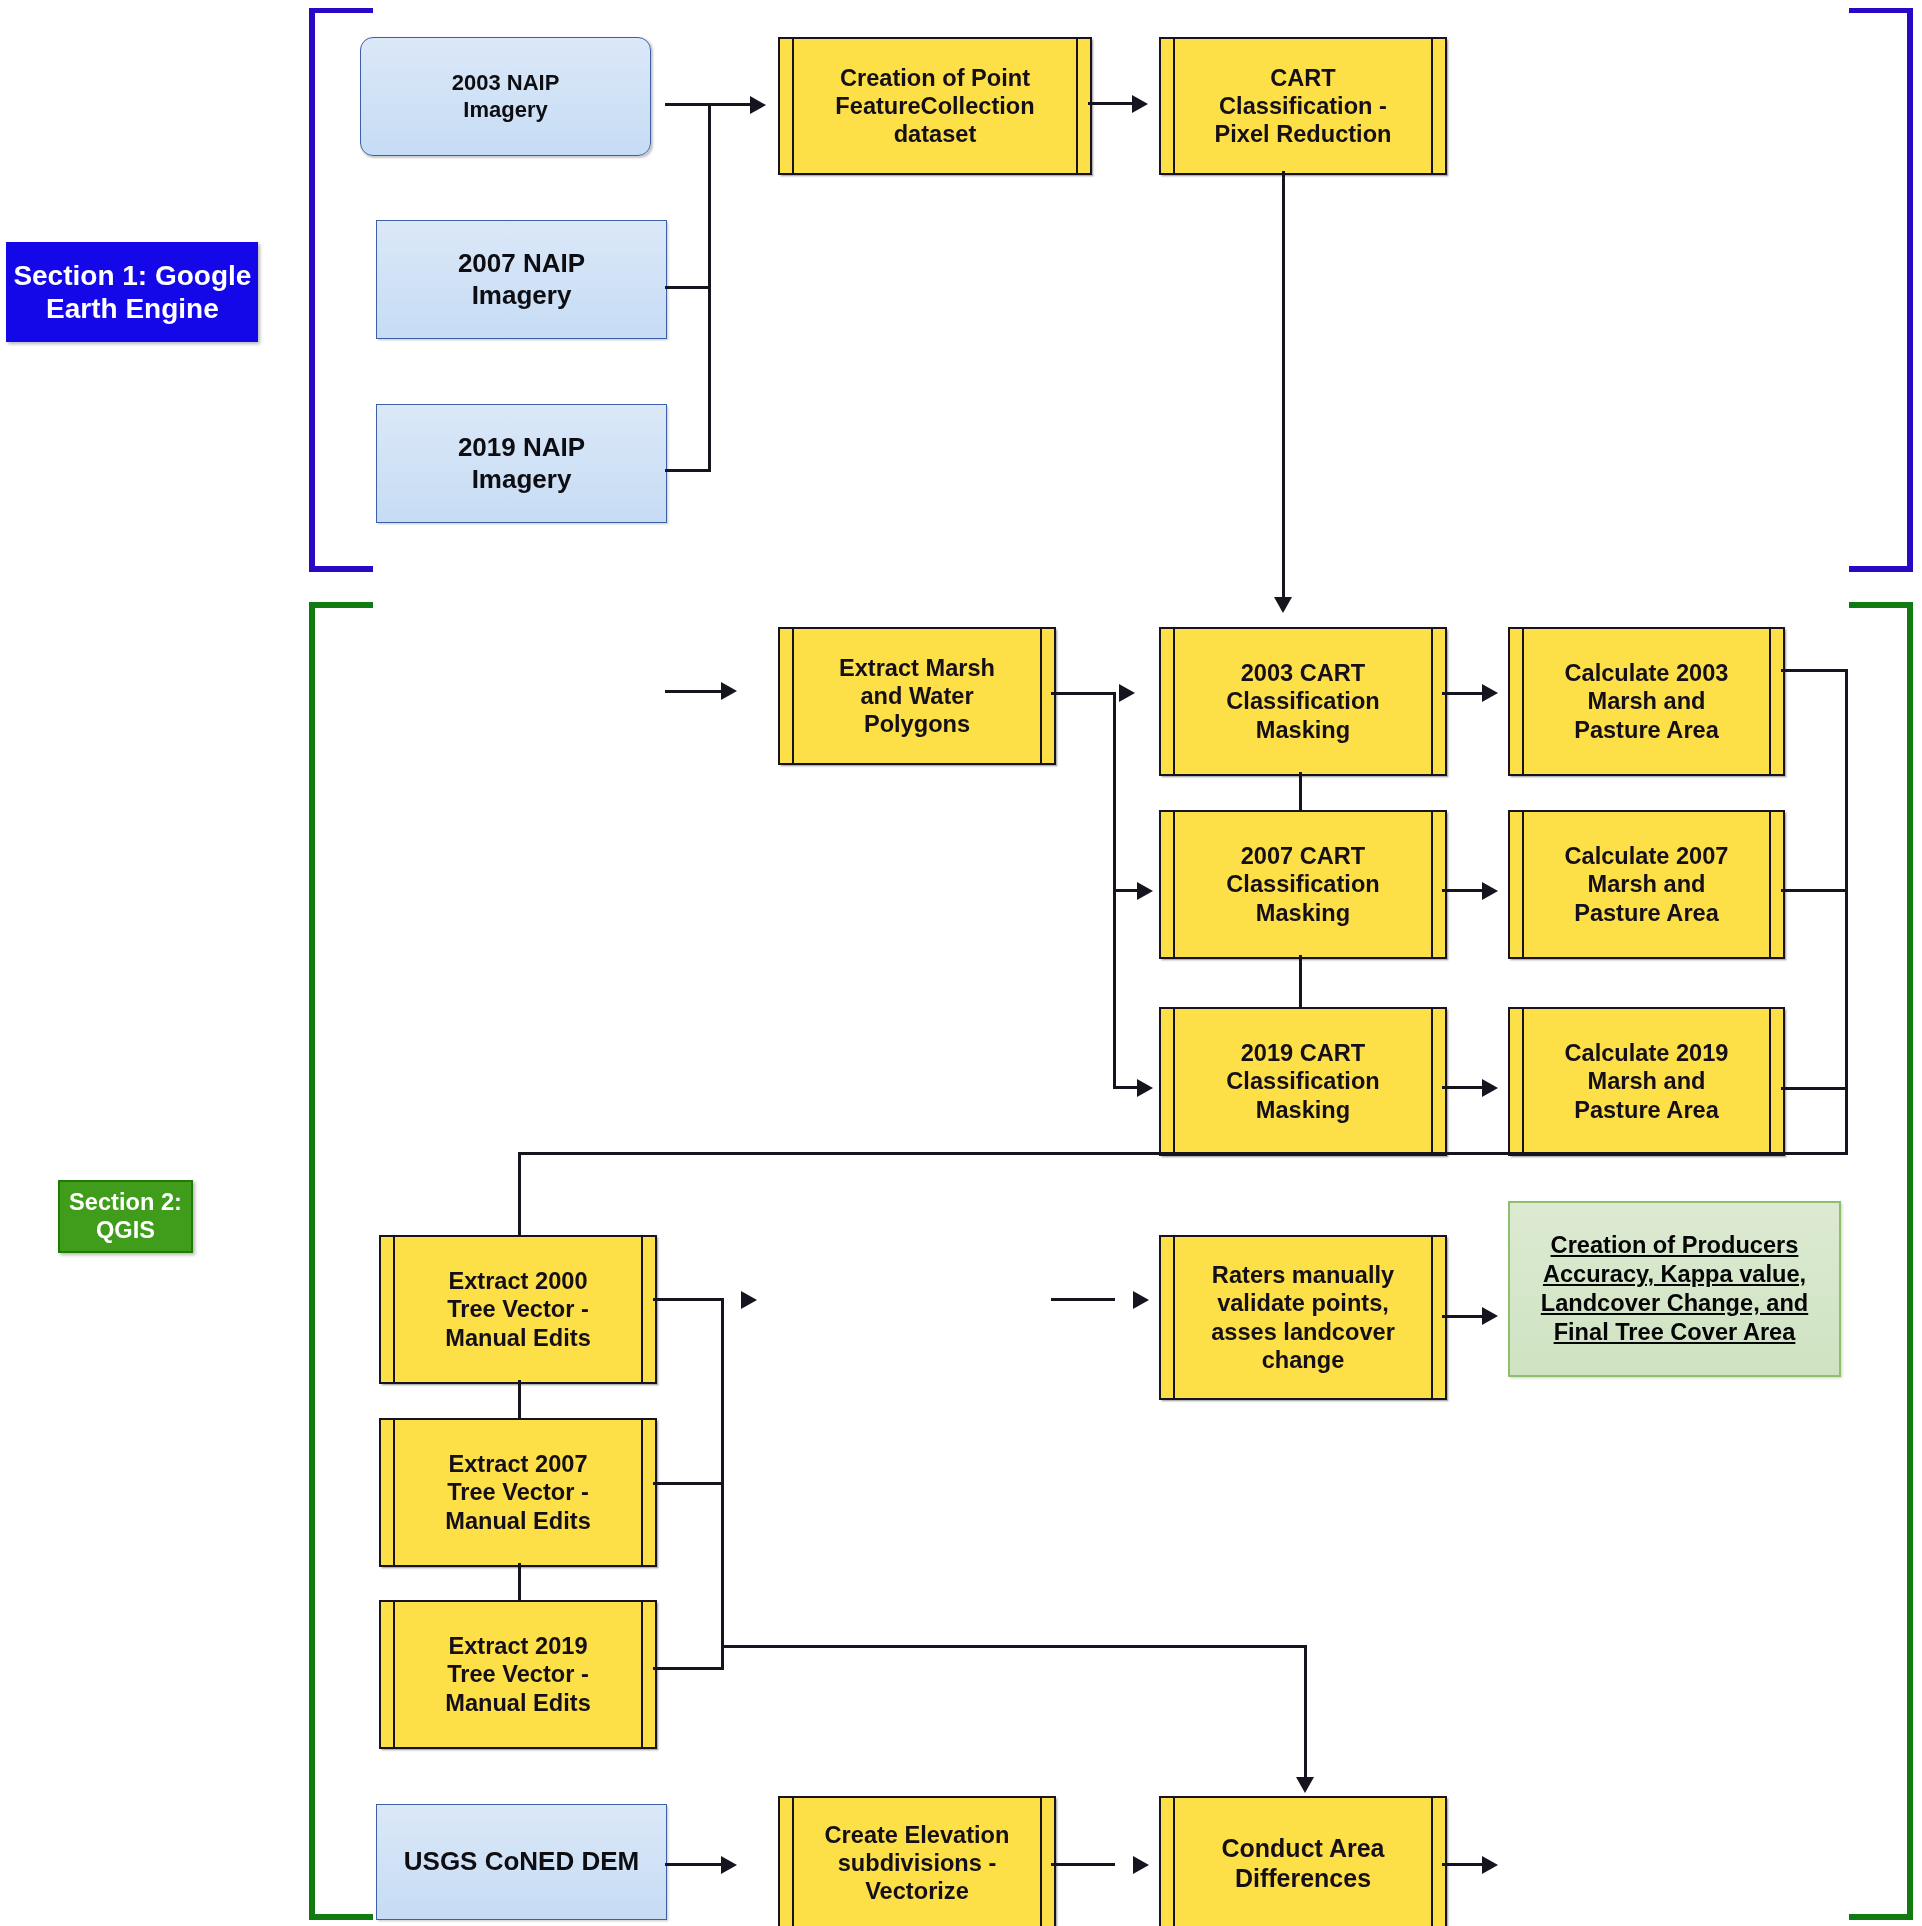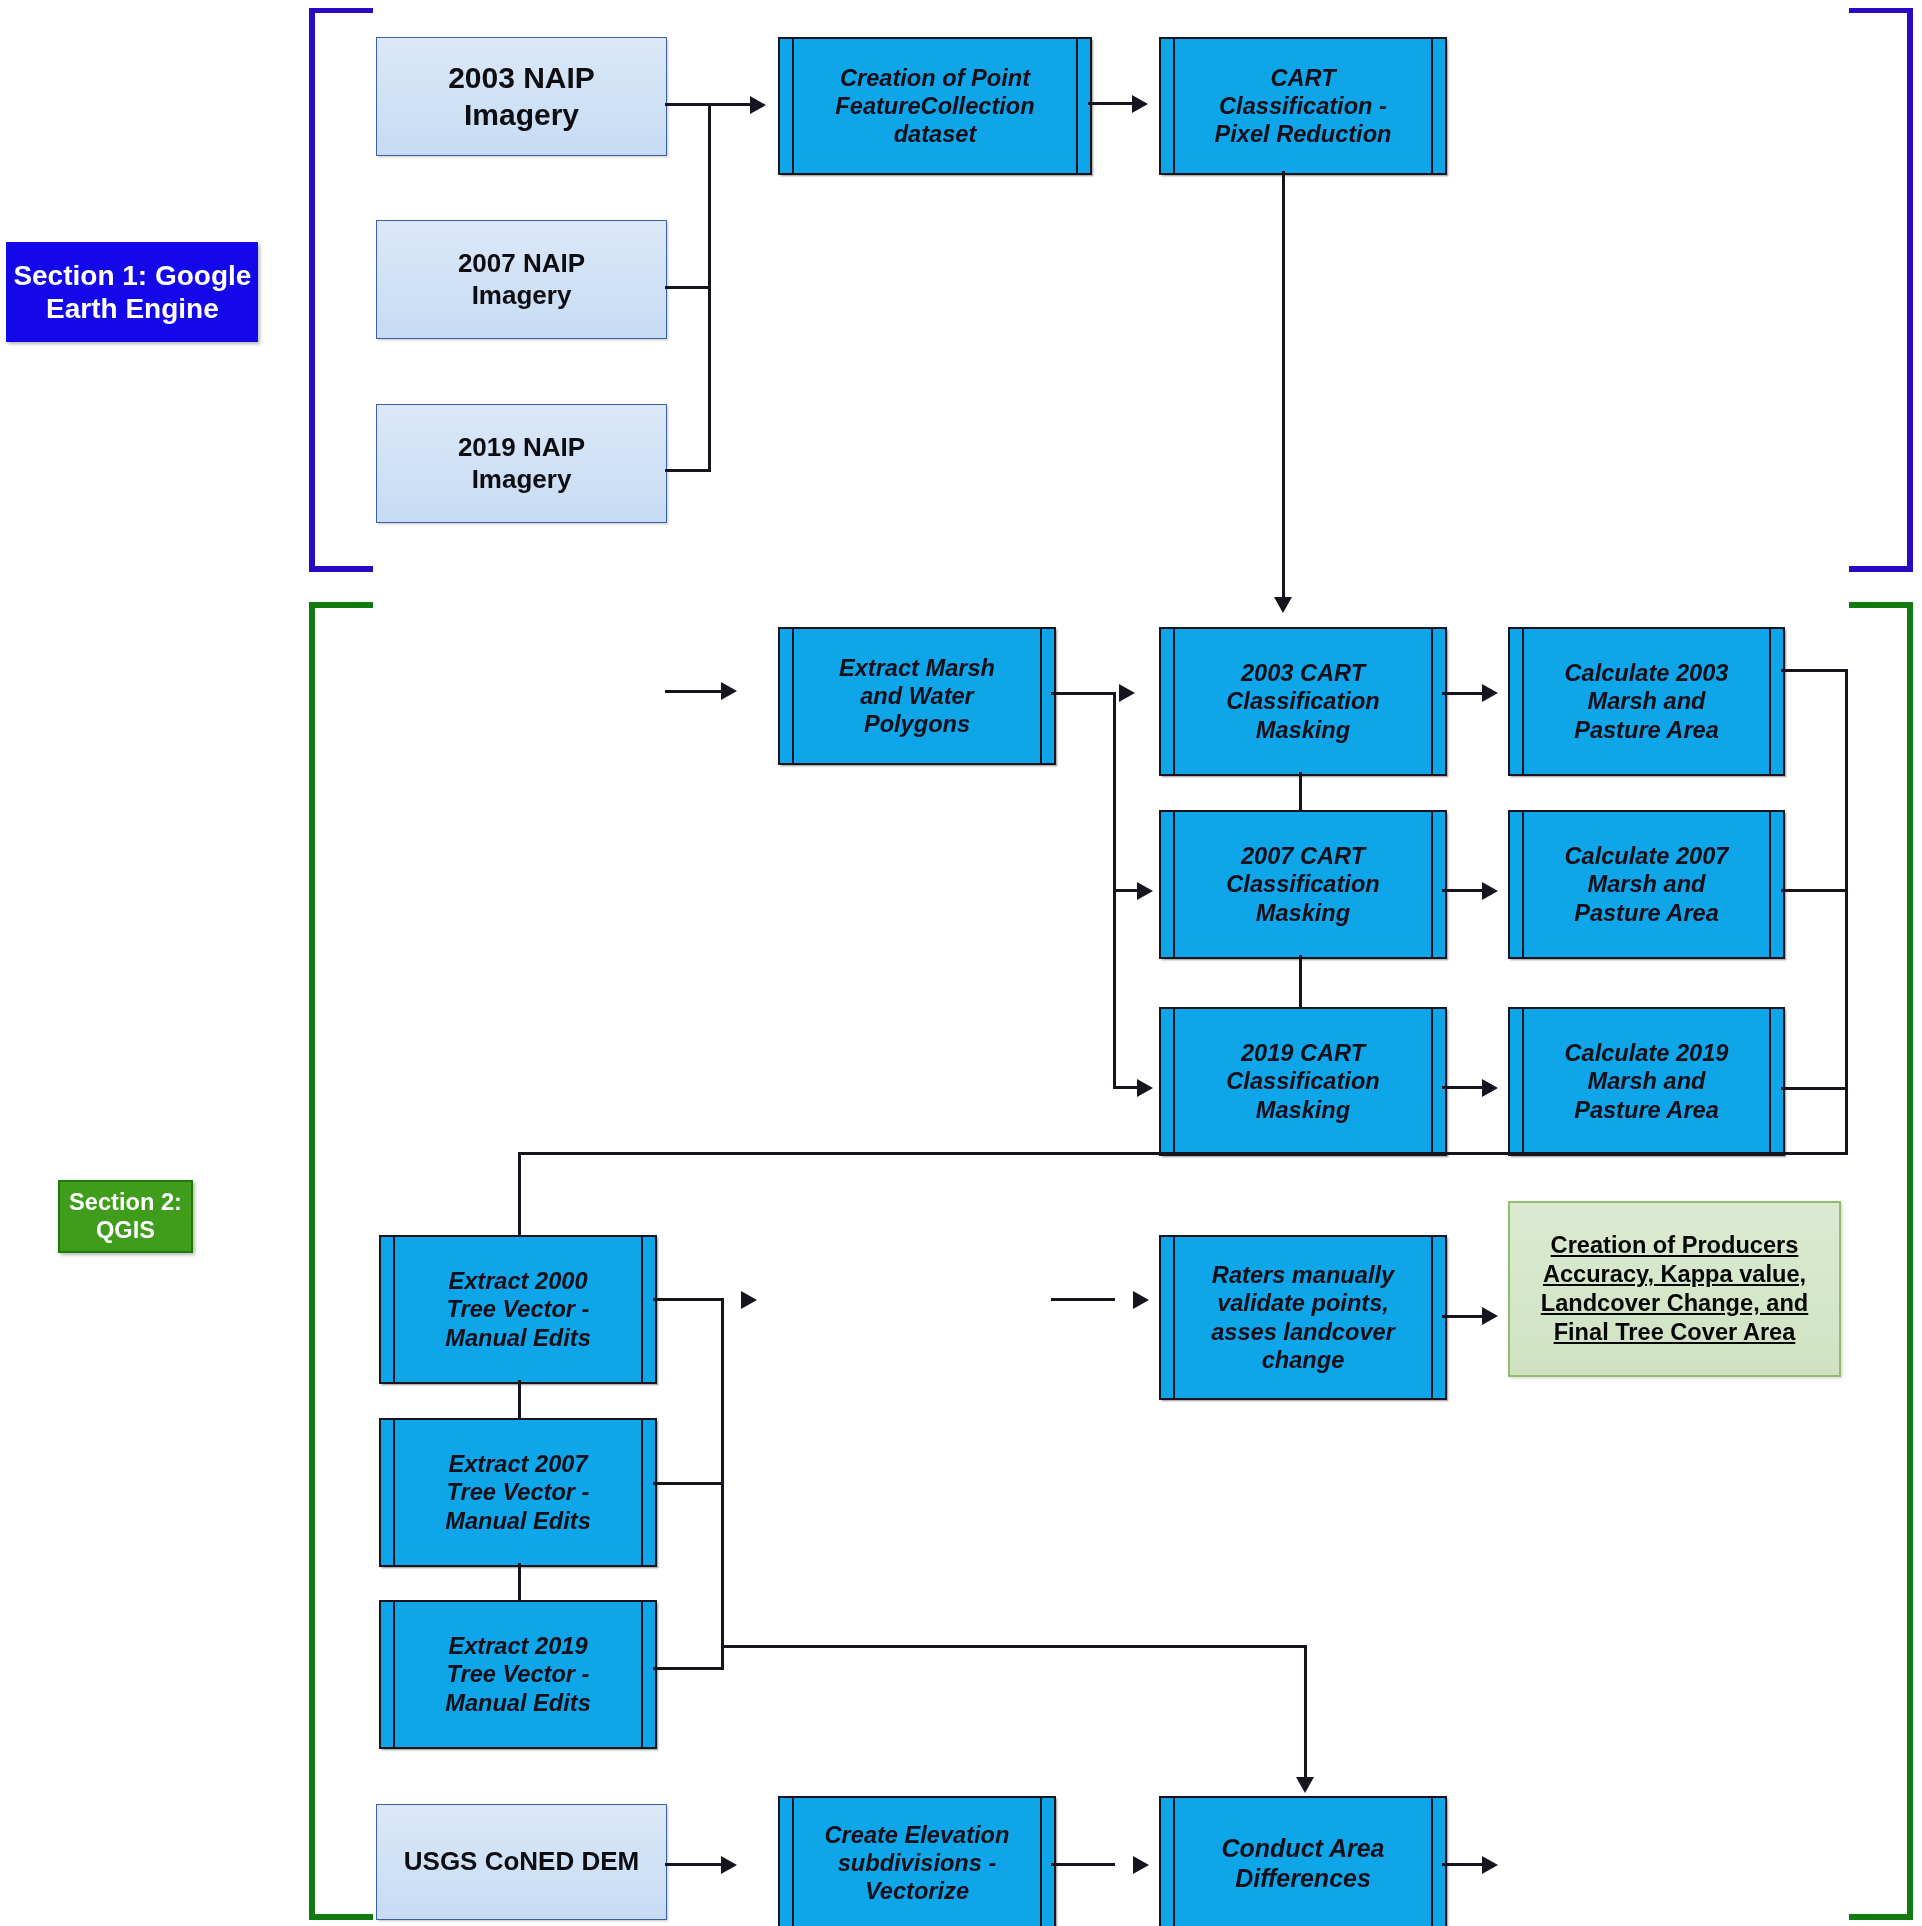--- a/index.html
+++ b/index.html
@@ -18,23 +18,22 @@
   
   .data-box{
     position:absolute;display:flex;align-items:center;justify-content:center;
     text-align:center;line-height:1.22;font-weight:bold;color:#0d0d12;
     background:linear-gradient(180deg,#dbe8f8 0%,#c6dcf4 100%);
     border:1.6px solid #3c5fa8;box-shadow:1.6px 1.6px 2.1px rgba(0,0,0,.22);
   }
 
   
   .proc-box{
-    position:absolute;background:#0ea5e9;border:2.1px solid #17131f;
+    position:absolute;background:#fde047;border:2.1px solid #17131f;
     box-shadow:1.6px 1.6px 1.6px rgba(0,0,0,.30);
-    font-style:italic;
   }
   .proc-box::before,.proc-box::after{
     content:"";position:absolute;top:0;bottom:0;width:0;
     border-left:2.1px solid #17131f;
   }
   .proc-box::before{left:11.8px;}
   .proc-box::after{right:11.8px;}
   .proc-label{
     position:absolute;left:18px;right:18px;top:0;bottom:0;
     display:flex;align-items:center;justify-content:center;text-align:center;
@@ -96,21 +95,21 @@
     <div class="bk-h" style="right:0;top:0;"></div>
     <div class="bk-h" style="right:0;bottom:0;"></div>
   </div>
 
   <div class="section-chip chip-blue" style="left:6.4px;top:242px;width:250px;height:98px;font-size:28px;white-space:pre-line;">Section 1: Google
 Earth Engine</div>
 
   <div class="section-chip chip-green" style="left:58px;top:1180px;width:131px;height:69px;font-size:23.6px;white-space:pre-line;">Section 2:
 QGIS</div>
 
-  <div class="data-box" style="left:376px;top:37px;width:289px;height:117px;font-size:30px;white-space:pre-line;">2003 NAIP
+  <div class="data-box" style="left:360px;top:37px;width:289px;height:117px;font-size:22px;white-space:pre-line;border-radius:13px;">2003 NAIP
 Imagery</div>
   <div class="data-box" style="left:376px;top:220px;width:289px;height:117px;font-size:26px;white-space:pre-line;">2007 NAIP
 Imagery</div>
   <div class="data-box" style="left:376px;top:404px;width:289px;height:117px;font-size:26px;white-space:pre-line;">2019 NAIP
 Imagery</div>
 
   <div class="h-line" style="left:665px;top:103px;width:46px;"></div>
   <div class="h-line" style="left:665px;top:286px;width:46px;"></div>
   <div class="h-line" style="left:665px;top:469px;width:46px;"></div>
   <div class="v-line" style="left:708px;top:103px;height:369px;"></div>

